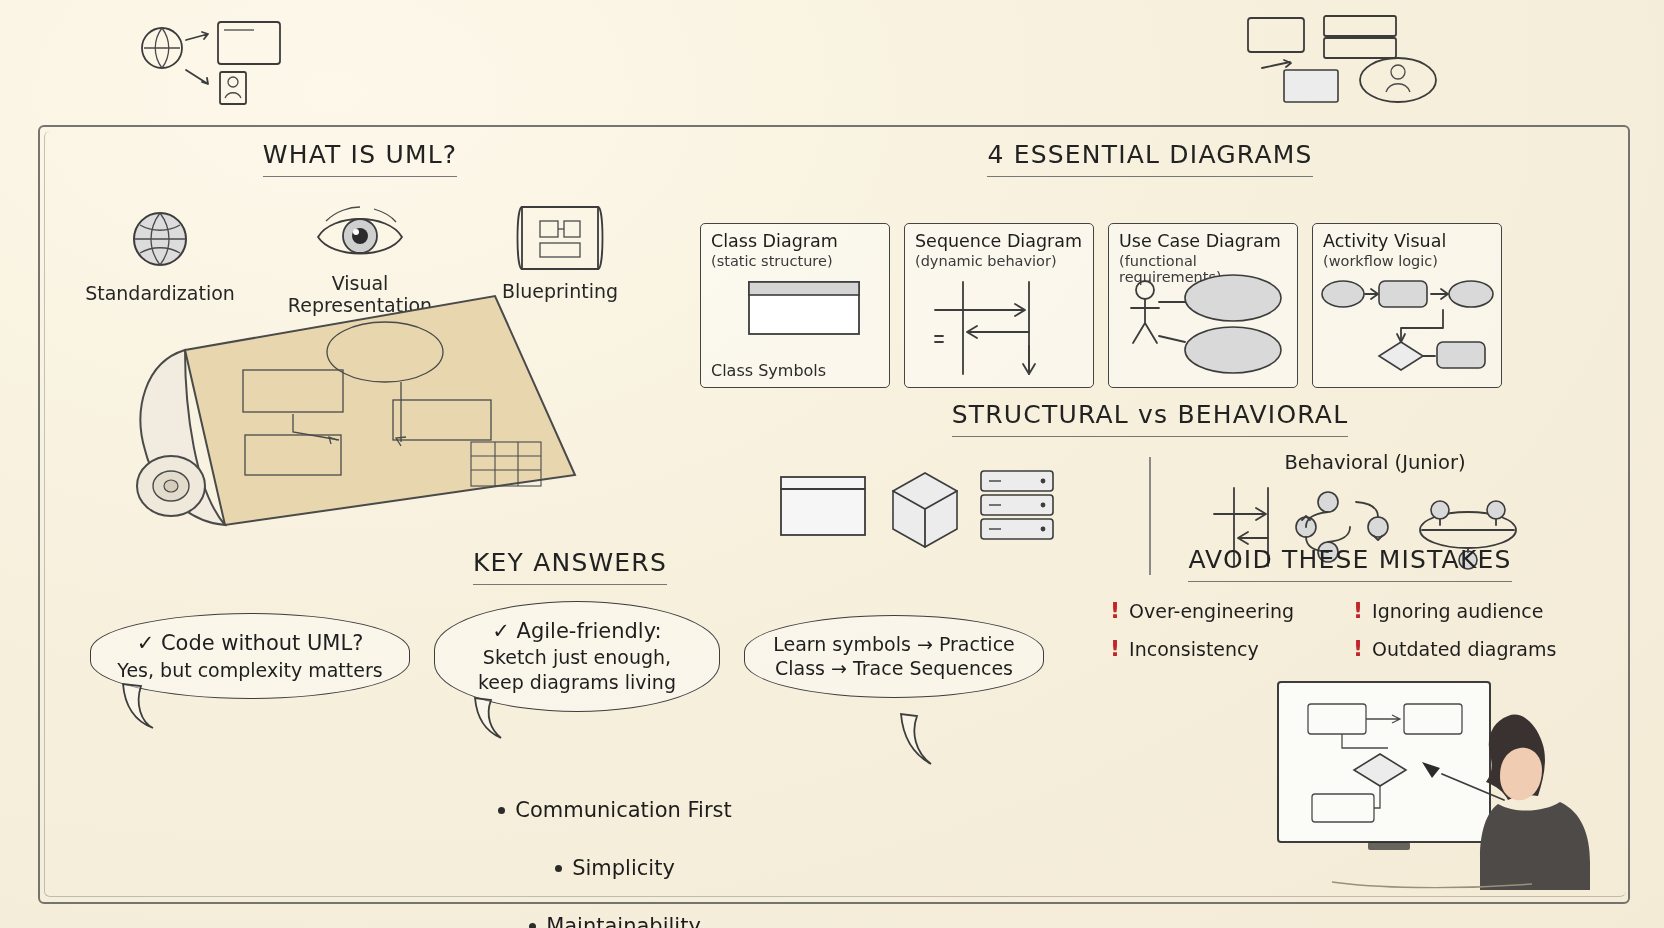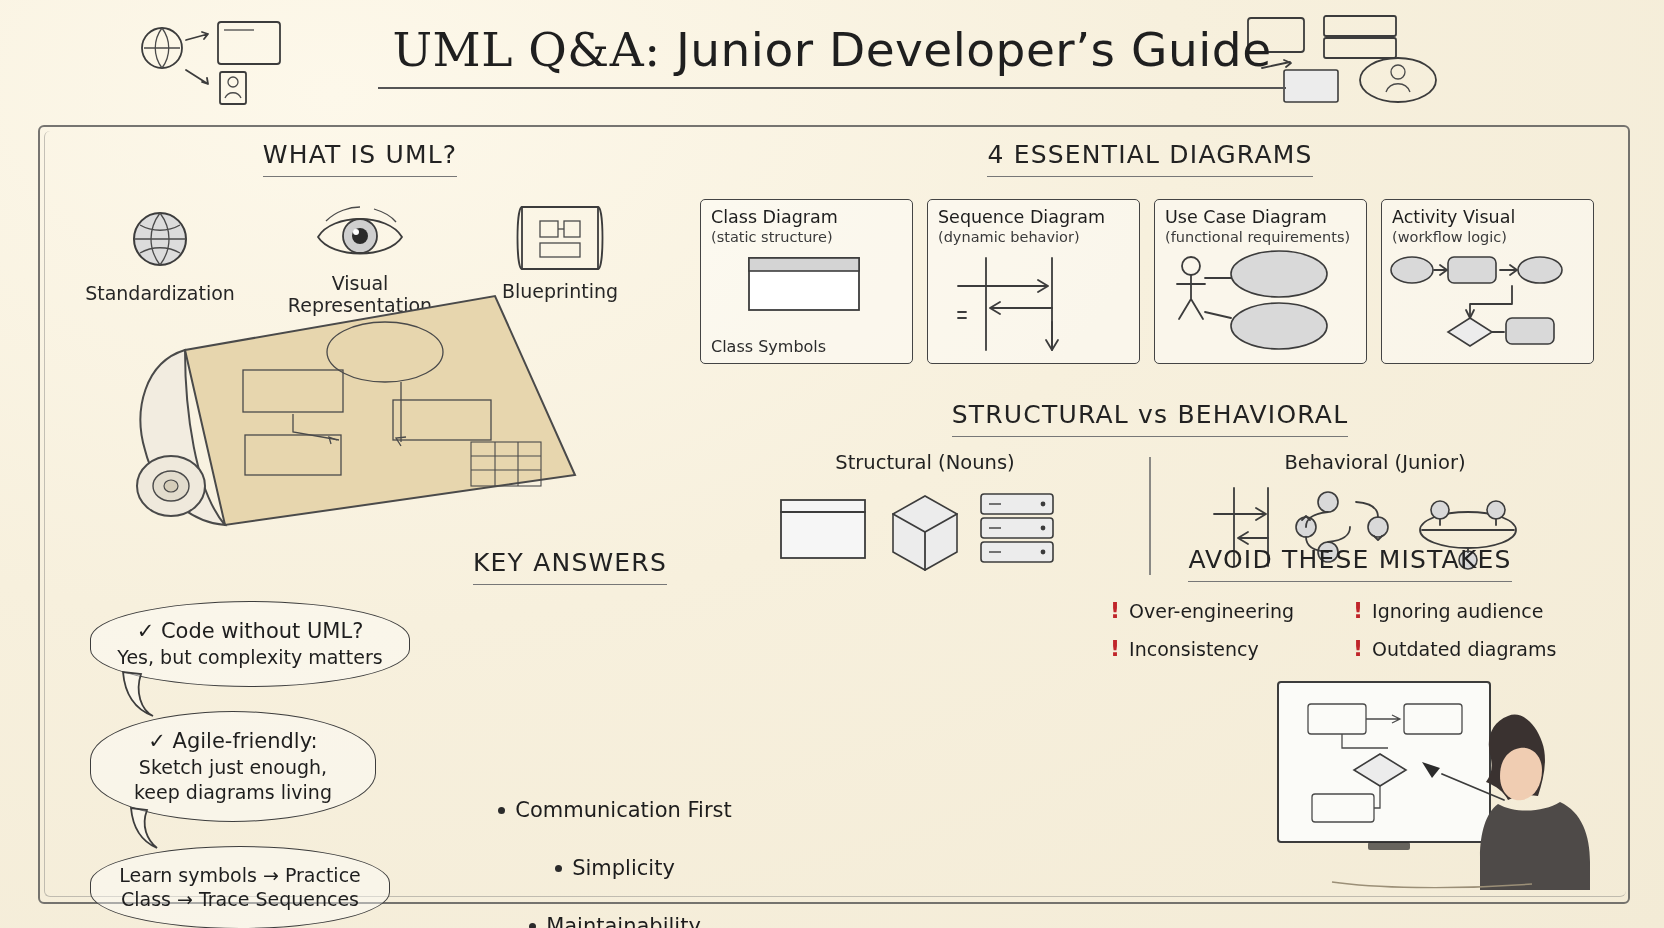--- a/index.html
+++ b/index.html
@@ -90,28 +90,29 @@
   }
   .icon-globe, .icon-eye, .icon-blueprint { display: block; margin: 0 auto; }
 
   
   #scroll-art { position: absolute; left: 75px; top: 290px; }
 
   
   #sec-diagrams { position: absolute; left: 700px; top: 140px; width: 900px; }
   .card-row { display: flex; gap: 14px; margin-top: 22px; }
   .card {
-    width: 213px;
+    width: 190px;
     height: 165px;
     border: 1.8px solid #444;
     border-radius: 5px;
     background: rgba(255,255,255,.42);
     padding: 8px 10px;
     box-sizing: border-box;
     position: relative;
+    margin-top: 24px;
   }
   .card-title { font-size: 17.5px; color: #1d1d1d; line-height: 1.1; }
   .card-sub { font-size: 14.5px; color: #3a3a3a; margin-top: 2px; }
   .card-foot { font-size: 16px; position: absolute; left: 10px; bottom: 7px; }
   .card-art { position: absolute; left: 0; top: 52px; width: 100%; }
 
   
   #sec-sb { position: absolute; left: 700px; top: 400px; width: 900px; }
   .sb-cols { display: flex; margin-top: 14px; }
   .sb-col { width: 50%; text-align: center; position: relative; }
@@ -120,21 +121,21 @@
     position: absolute;
     left: -1px; top: 6px;
     width: 1.5px; height: 118px;
     background: #6f6f6f;
     opacity: .8;
   }
   .sb-label { font-size: 19.5px; color: #222; }
 
   
   #sec-key { position: absolute; left: 90px; top: 548px; width: 1000px; }
-  .bubbles { display: flex; gap: 24px; margin-top: 16px; align-items: flex-start; flex-direction: column; }
+  .bubbles { display: flex; gap: 24px; margin-top: 16px; align-items: center; }
   .bubble {
     position: relative;
     border: 1.8px solid #3d3d3d;
     border-radius: 50% / 44%;
     background: rgba(255,255,255,.40);
     padding: 16px 22px;
     box-sizing: border-box;
     text-align: center;
   }
   .bubble .line { font-size: 19px; line-height: 1.3; color: #1e1e1e; white-space: nowrap; }
@@ -209,23 +210,20 @@
       <rect class="s" x="84" y="8" width="72" height="20" rx="2"></rect>
       <rect class="s" x="84" y="30" width="72" height="20" rx="2"></rect>
       <path class="s" d="M22 60l28-6M44 52l7 3-5 4"></path>
       <rect class="fillgl" x="44" y="62" width="54" height="32" rx="2"></rect>
       <ellipse class="s" cx="158" cy="72" rx="38" ry="22"></ellipse>
       <circle class="s-thin" cx="158" cy="64" r="7"></circle>
       <path class="s-thin" d="M146 84c4-11 20-11 24 0"></path>
     </svg>
   </div>
 
-  <div class="title-wrap">
-    <div class="title"><span>UML Q&amp;A:</span><span class="light"> Junior Developer’s Guide</span></div>
-  </div>
 
   <section id="sec-what">
     <div class="heading-row"><div class="heading">WHAT IS UML?</div></div>
 
     <div class="what-icons">
 
       <div class="what-item">
         <svg class="icon-globe" width="72" height="72" viewBox="0 0 72 72">
           <circle cx="36" cy="36" r="26" fill="#dcdcdc" stroke="#3c3c3c" stroke-width="2"></circle>
           <path class="s-thin" d="M10 36h52M36 10c12 16 12 36 0 52M36 10c-12 16-12 36 0 52M16 22c12 7 28 7 40 0M16 50c12-7 28-7 40 0"></path>
@@ -349,21 +347,20 @@
       </div>
 
     </div>
   </section>
 
   <section id="sec-sb">
     <div class="heading-row"><div class="heading">STRUCTURAL vs BEHAVIORAL</div></div>
     <div class="sb-cols">
 
       <div class="sb-col">
-        <div class="sb-label">Structural (Nouns)</div>
         <svg width="300" height="92" viewBox="0 0 300 92" style="margin-top:6px">
           <rect x="6" y="20" width="84" height="58" fill="#f6f6f6" stroke="#3c3c3c" stroke-width="1.8"></rect>
           <path class="s" d="M6 32h84"></path>
           <path class="fillgl" d="M118 34l32-18 32 18v38l-32 18-32-18z"></path>
           <path class="s" d="M118 34l32 18 32-18M150 52v38"></path>
           <g>
             <rect class="fillgl" x="206" y="14" width="72" height="20" rx="3"></rect>
             <rect class="fillgl" x="206" y="38" width="72" height="20" rx="3"></rect>
             <rect class="fillgl" x="206" y="62" width="72" height="20" rx="3"></rect>
             <path class="s-thin" d="M214 24h12M214 48h12M214 72h12"></path>

